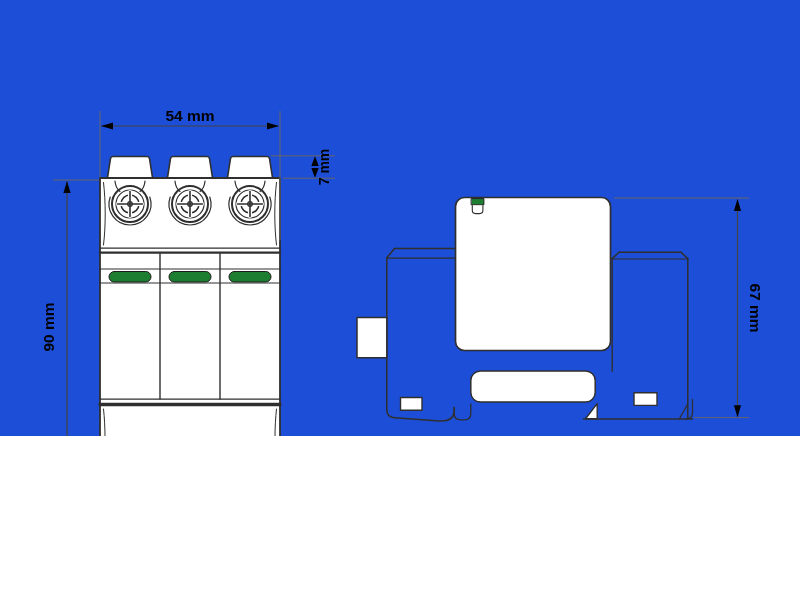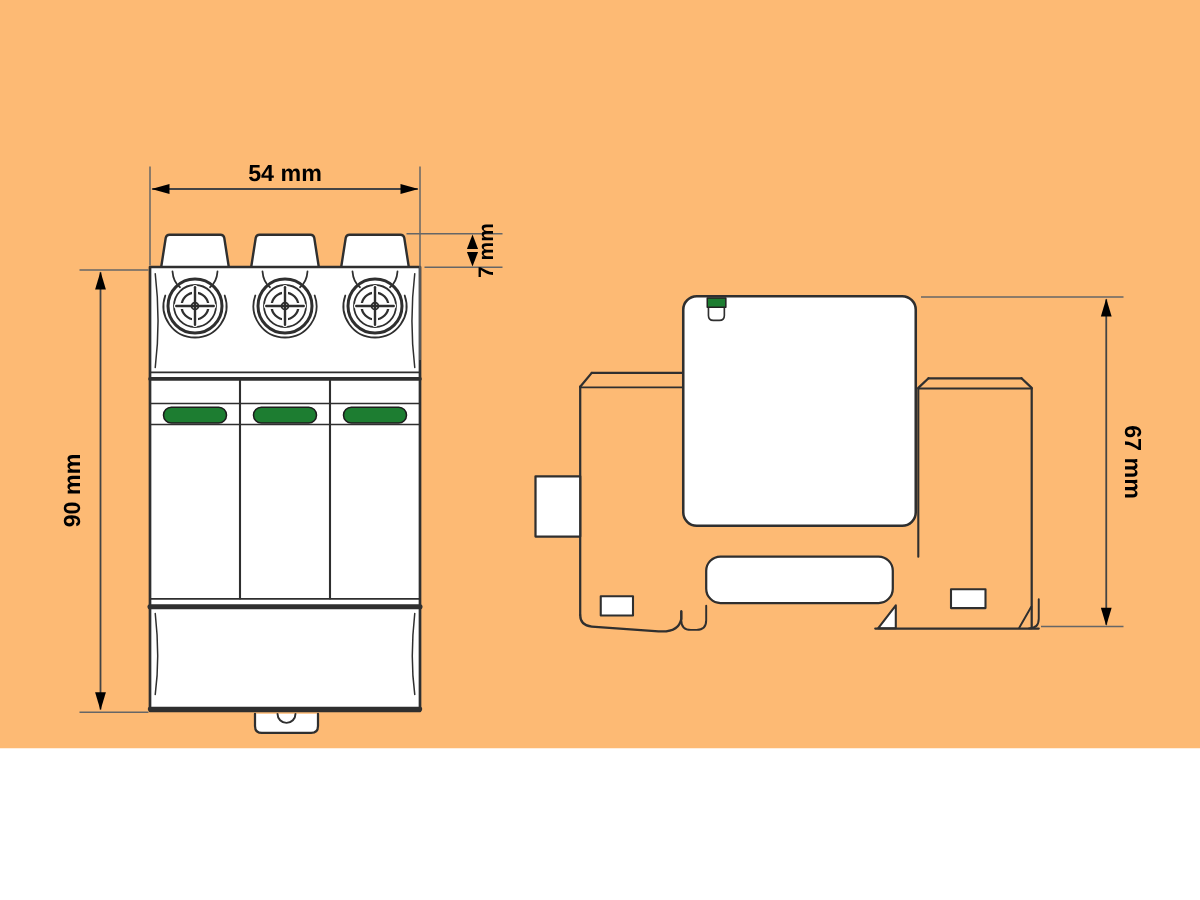--- a/index.html
+++ b/index.html
@@ -1,19 +1,19 @@
 <!DOCTYPE html>
 <html><head>
 <meta charset="utf-8">
 <style>
   html,body { margin:0; padding:0; background:#ffffff; }
   .canvas {
     position:relative;
-    width:800px; height:499px;
-    background:#fdba74;
+    width:800px; height:436px;
+    background:#1d4ed8;
     font-family:"Liberation Sans", sans-serif;
     overflow:hidden;
   }
   svg { display:block; }
   .dim-label {
     font-family:"Liberation Sans", sans-serif;
     font-weight:bold;
     font-size:15.5px;
     fill:#000000;
   }

